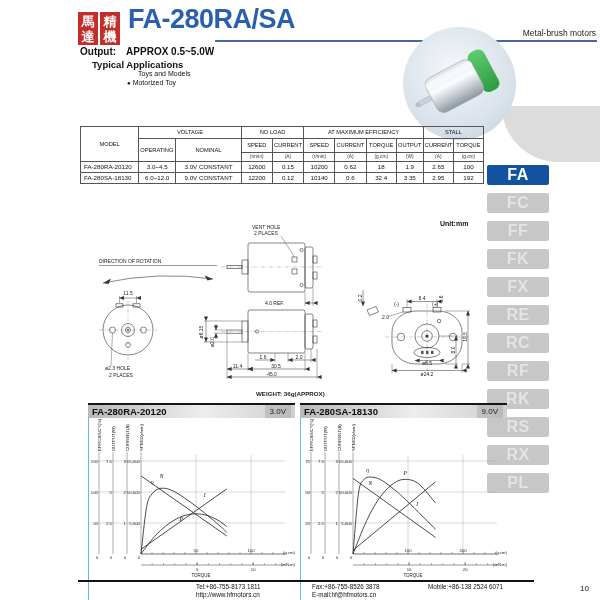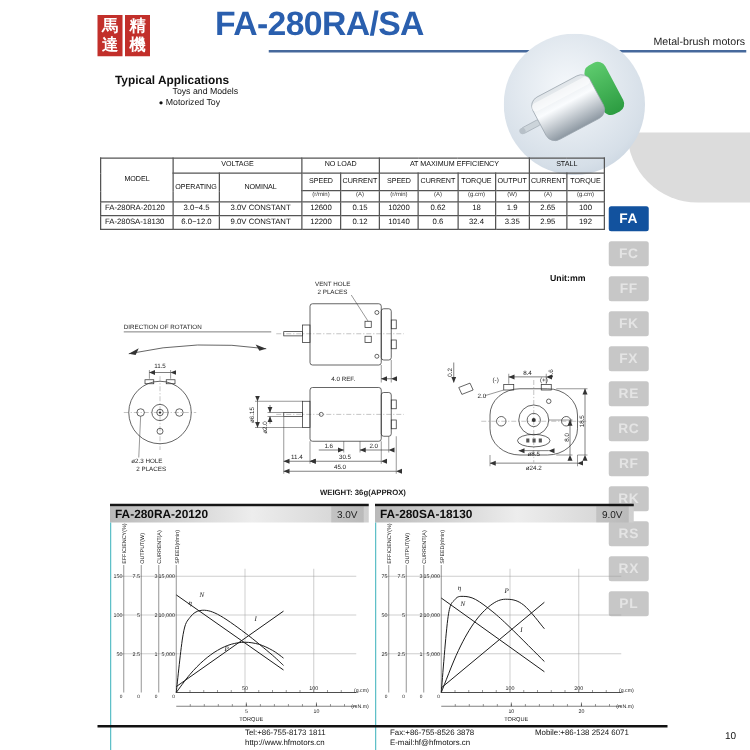--- a/index.html
+++ b/index.html
@@ -3,21 +3,21 @@
 <meta charset="utf-8">
 <style>
   html,body{margin:0;padding:0;background:#888;}
   .page{position:relative;width:600px;height:600px;background:#fff;overflow:hidden;
         font-family:"Liberation Sans",sans-serif;color:#111;}
   
   .logo{position:absolute;left:78px;top:12px;display:flex;gap:2px;}
   .stamp{width:20px;height:33px;background:#c22f2a;color:#fff;display:flex;flex-direction:column;
          align-items:center;justify-content:center;font-family:"DejaVu Serif",serif;
          font-size:13px;font-weight:bold;line-height:15px;}
-  .title{position:absolute;left:128px;top:4px;font-size:27px;font-weight:bold;color:#2a5fae;letter-spacing:-0.5px;margin-left:44px;}
+  .title{position:absolute;left:128px;top:4px;font-size:27px;font-weight:bold;color:#2a5fae;letter-spacing:-0.5px;}
   .category{position:absolute;right:4px;top:28px;font-size:8.5px;color:#222;}
   .hrule{position:absolute;left:215px;top:40px;width:382px;height:1.5px;background:#46699c;}
   .outline1{position:absolute;left:80px;top:46px;font-size:10px;font-weight:bold;}
   .outline1 .val{margin-left:10px;}
   .apps-title{position:absolute;left:92px;top:59px;font-size:9.5px;font-weight:bold;}
   .app1{position:absolute;left:138px;top:70px;font-size:7px;}
   .app2{position:absolute;left:127px;top:78.5px;font-size:7px;}
   .app2 .blt{font-size:6px;margin-right:2px;}
   .swoosh{position:absolute;right:0;top:106px;width:98px;height:56px;background:#dcdcdc;
           border-bottom-left-radius:58px;}
@@ -27,22 +27,22 @@
   table.spec th,table.spec td{border:0.6px solid #555;padding:0 1px;text-align:center;
      font-size:6.2px;line-height:1.2;font-weight:normal;overflow:hidden;white-space:nowrap;}
   table.spec thead th{font-size:5.7px;}
   table.spec thead tr.units th{font-size:4.8px;color:#333;height:8px;}
   table.spec thead tr:nth-child(1) th{height:11px;}
   table.spec thead tr:nth-child(2) th{height:13px;}
   table.spec tbody td{height:10px;}
   table.spec tbody td:first-child{text-align:left;padding-left:3px;}
   
   .tabs{position:absolute;left:487px;top:165px;}
-  .tab{width:32px;height:20px;margin-bottom:8px;background:#c7c7c7;color:#e4e4e4;
-       font-size:11px;font-weight:bold;letter-spacing:0.5px;text-align:center;line-height:20px;
+  .tab{width:62px;height:20px;margin-bottom:8px;background:#c7c7c7;color:#e4e4e4;
+       font-size:16px;font-weight:bold;letter-spacing:0.5px;text-align:center;line-height:20px;
        border-radius:2px;}
   .tab.active{background:#12529e;color:#fff;}
   .unitmm{position:absolute;left:440px;top:220px;font-size:7px;font-weight:bold;}
   
   .drawing{position:absolute;left:85px;top:220px;}
   
   .chart-panel{position:absolute;top:403px;width:207px;}
   .chart-panel.left{left:88px;} .chart-panel.right{left:300px;}
   .chart-head{height:15px;display:flex;justify-content:space-between;align-items:center;
       padding:0 4px;box-sizing:border-box;border-top:2.5px solid #161616;
@@ -69,20 +69,23 @@
       <span>達</span>
     </div>
     <div class="stamp">
       <span>精</span>
       <span>機</span>
     </div>
   </div>
   <div class="title">FA-280RA/SA</div>
   <div class="category">Metal-brush motors</div>
   <div class="hrule"></div>
+  <div class="outline1">
+    <span>Output:</span><span class="val">APPROX 0.5~5.0W</span>
+  </div>
   <div class="apps-title">Typical Applications</div>
   <div class="app1">Toys and Models</div>
   <div class="app2">
     <span class="blt">●</span><span>Motorized Toy</span>
   </div>
 
   <div class="swoosh"></div>
 
   <div class="motor-circle">
     <svg viewBox="0 0 100 100" width="113" height="113">

